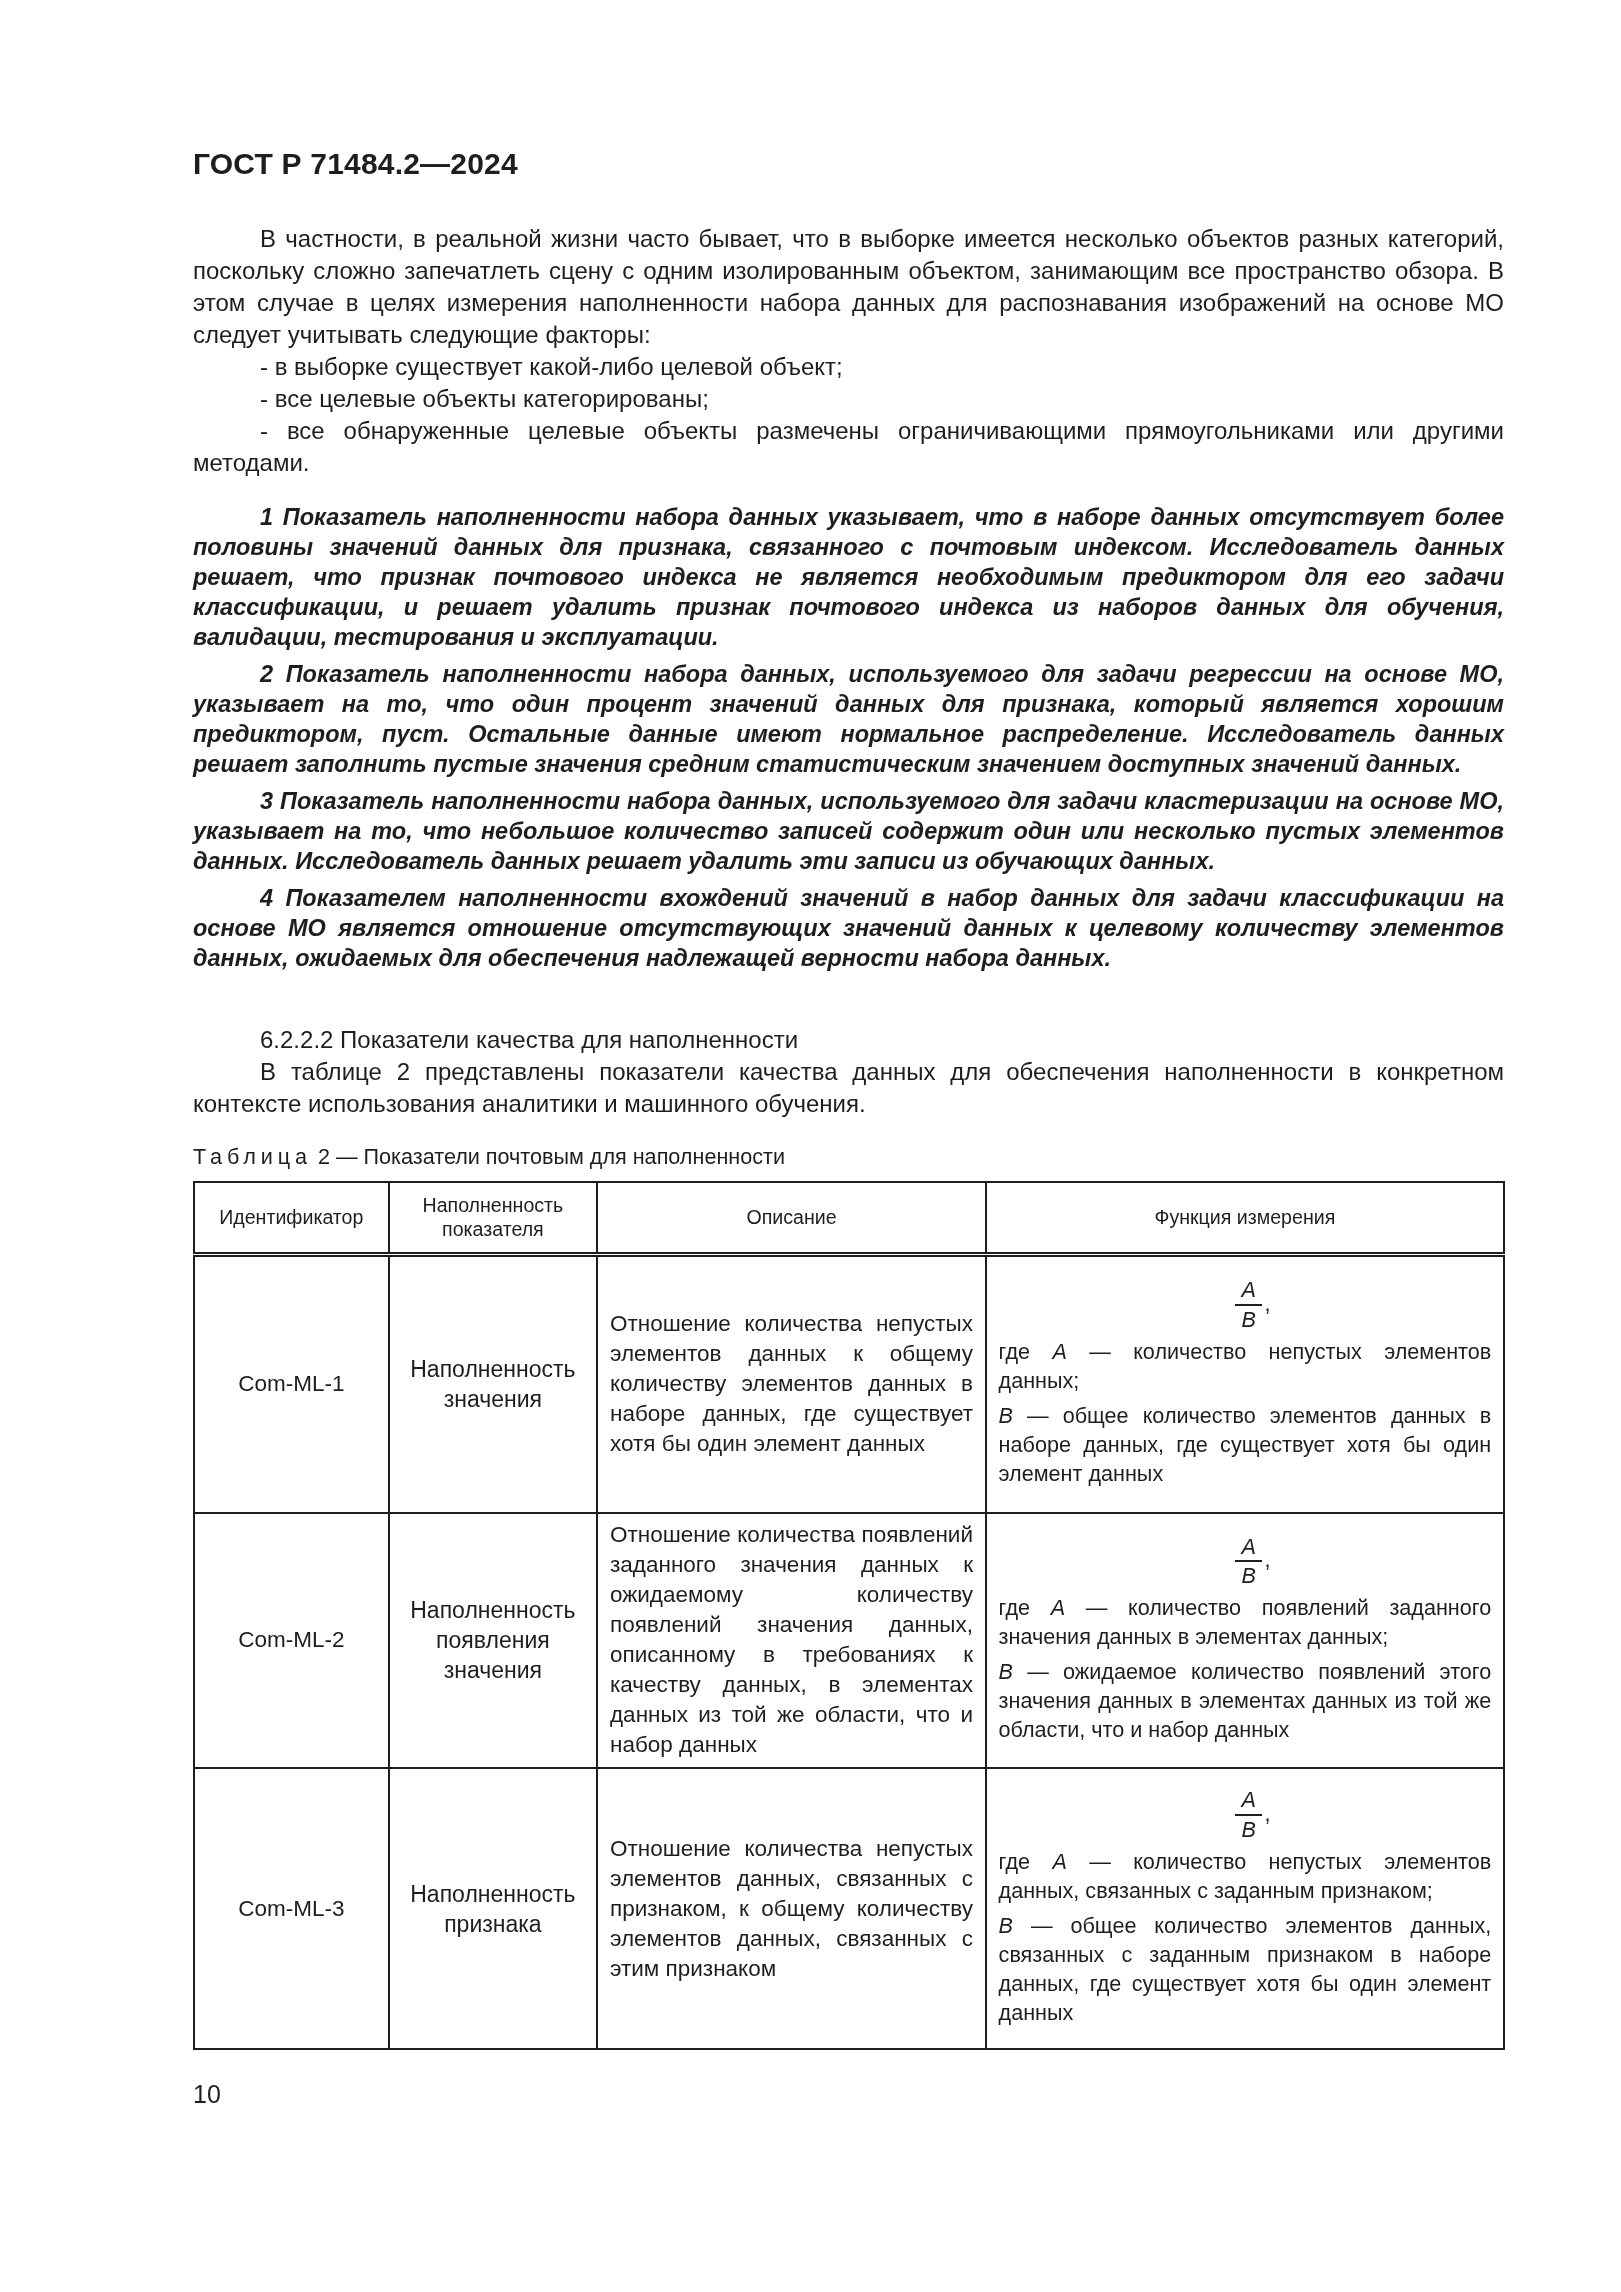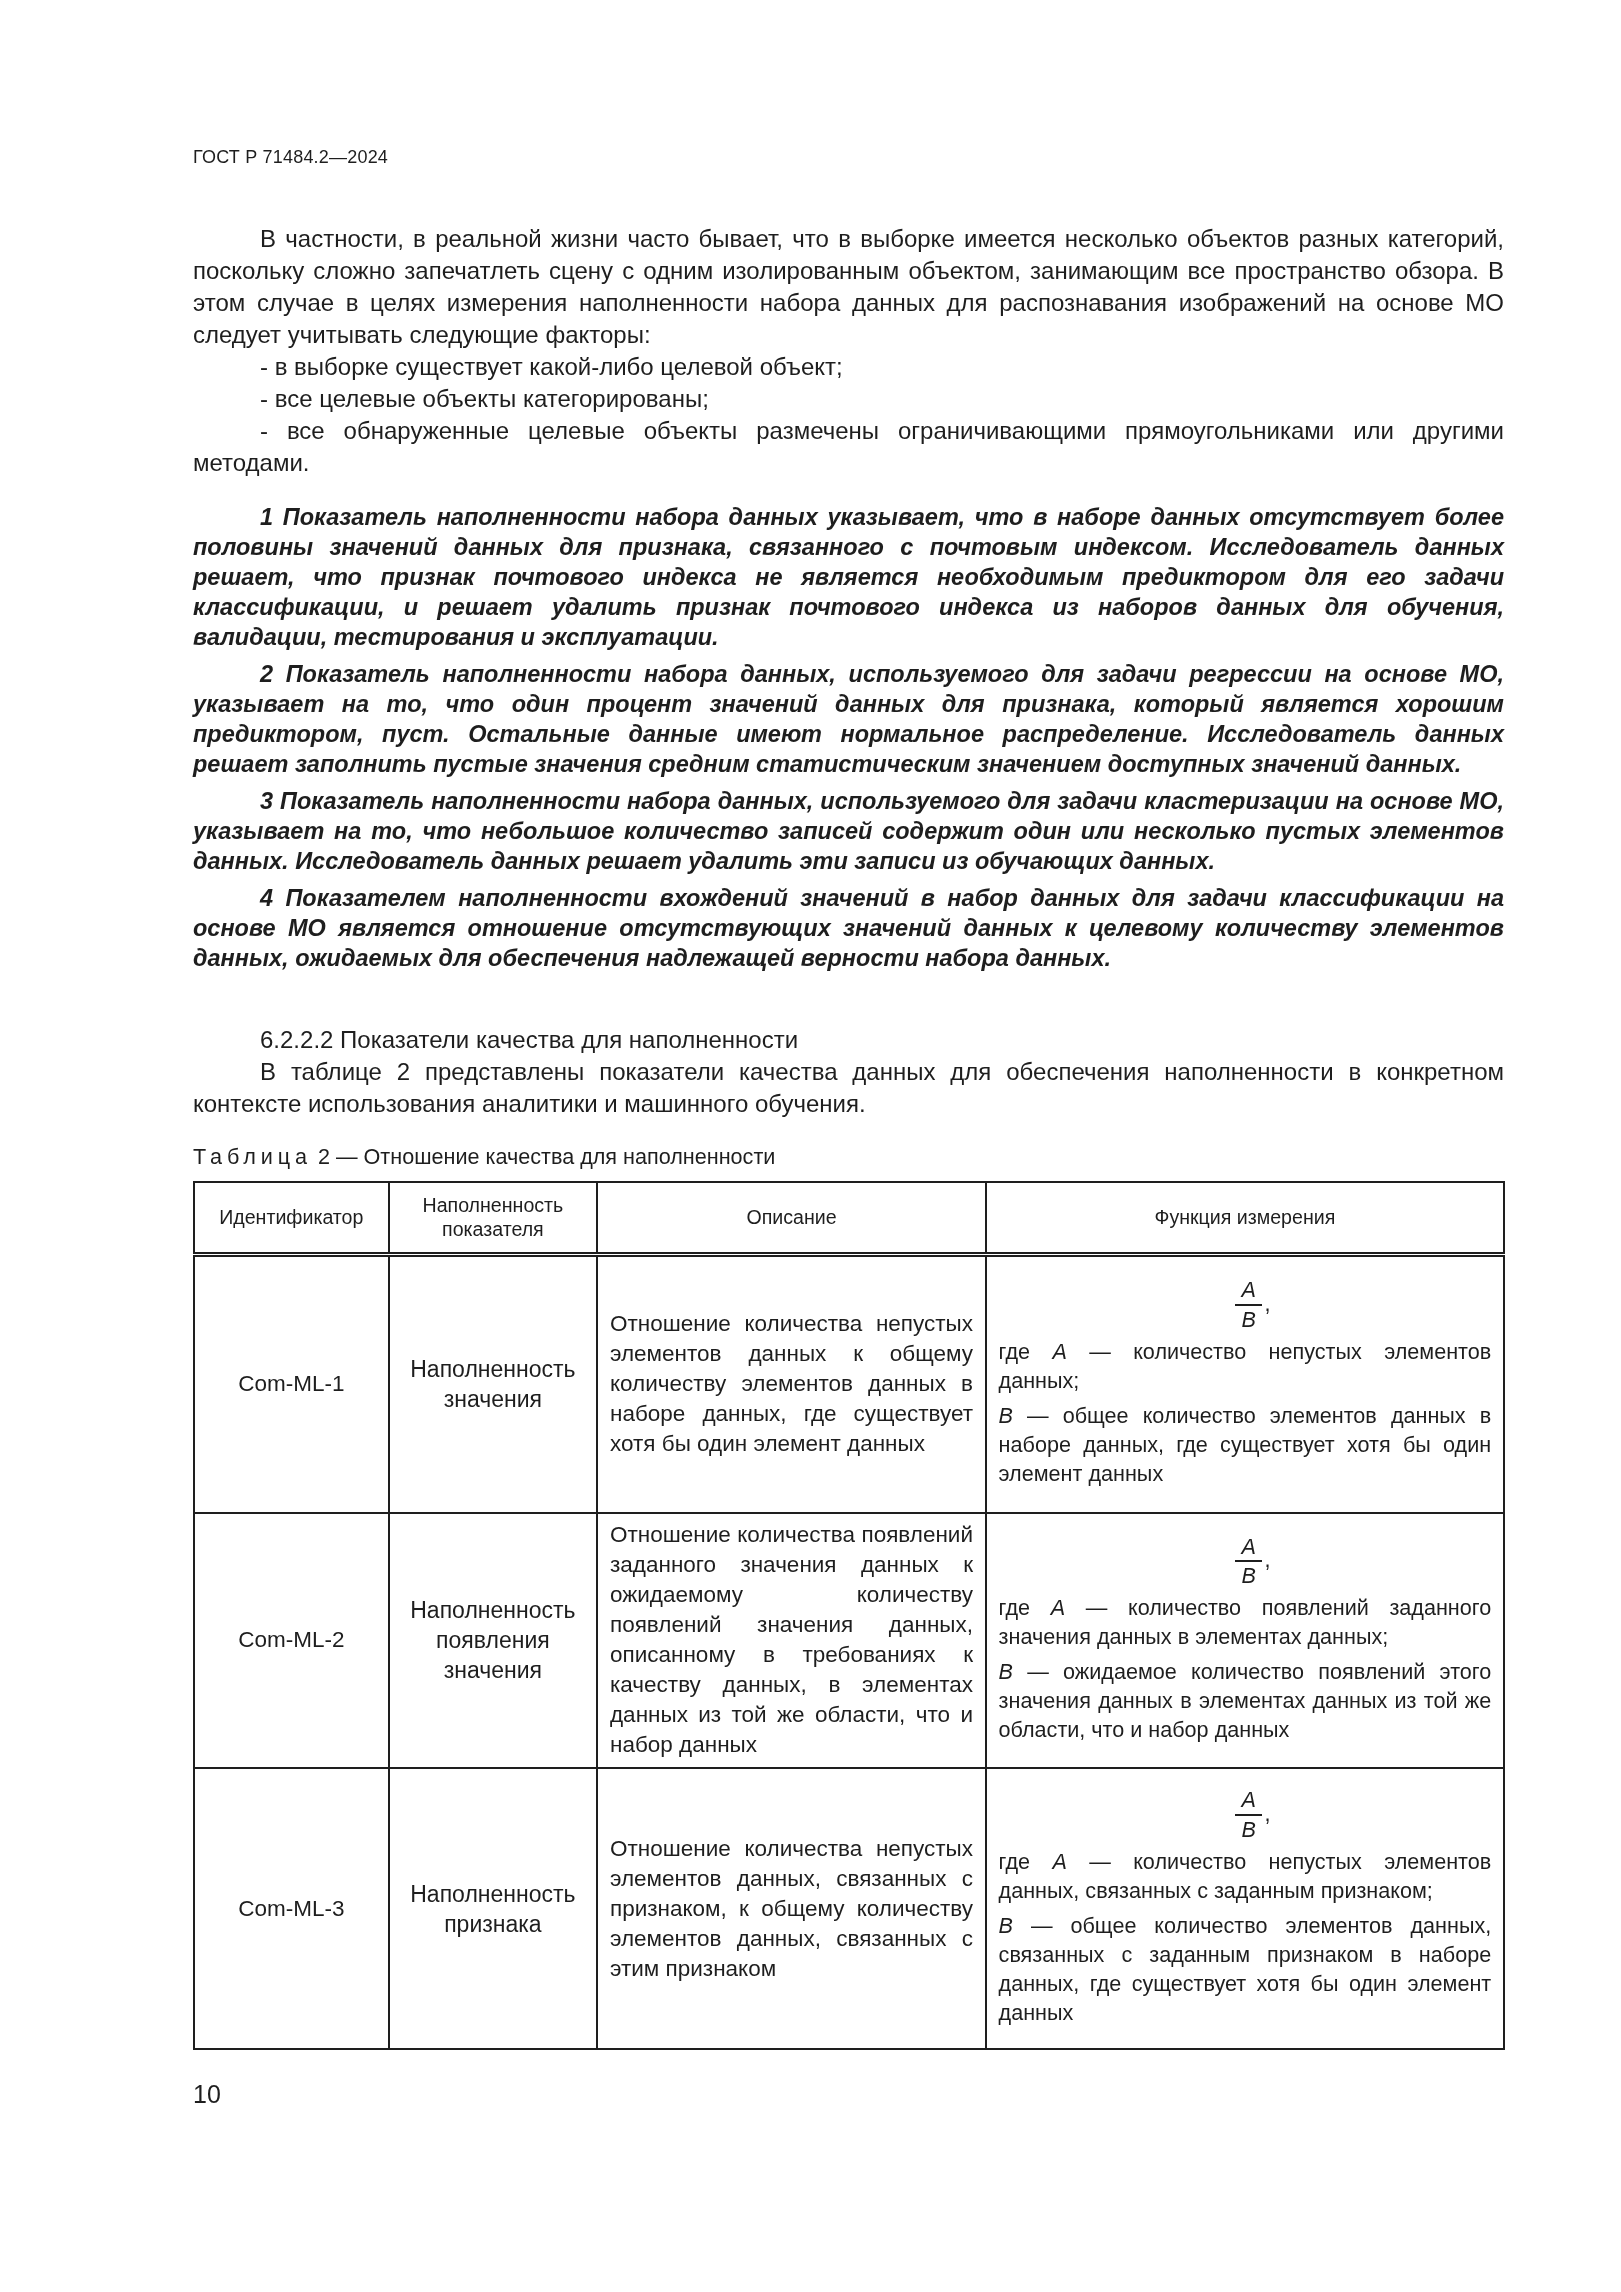--- a/index.html
+++ b/index.html
@@ -3,21 +3,21 @@
 <meta charset="utf-8">
 <style>
   html, body { margin: 0; padding: 0; background: #ffffff; }
   body {
     width: 1621px; height: 2293px; position: relative; overflow: hidden;
     color: #1e1e1e;
     font-family: "Liberation Sans", sans-serif;
   }
   .header {
     position: absolute; left: 193px; top: 147px;
-    font-size: 18px; font-weight: normal; letter-spacing: 0.2px;
+    font-size: 30px; font-weight: bold; letter-spacing: 0.2px;
   }
   .body-text {
     position: absolute; left: 193px; width: 1311px;
     font-family: "Liberation Sans", sans-serif;
     font-size: 24px; line-height: 32px;
     font-stretch: condensed;
   }
   .para { margin: 0; text-align: justify; text-indent: 67px; }
   .dash-item { margin: 0; text-indent: 67px; text-align: justify; }
   #intro { top: 223px; }
@@ -91,21 +91,21 @@
 </div>
 
 <div id="section" class="body-text">
   <p class="para">6.2.2.2 Показатели качества для наполненности</p>
   <p class="para">В таблице 2 представлены показатели качества данных для обеспечения наполненности в конкретном контексте использования аналитики и машинного обучения.</p>
 </div>
 
 <div class="caption">
   <span class="spaced">Таблица</span>
   <span>2</span>
-  <span>— Отношение качества для наполненности</span>
+  <span>— Показатели почтовым для наполненности</span>
 </div>
 
 <table class="main">
   <thead>
     <tr>
       <th class="c-id">Идентификатор</th>
       <th class="c-name">Наполненность показателя</th>
       <th class="c-desc" style="text-align:center">Описание</th>
       <th>Функция измерения</th>
     </tr>

